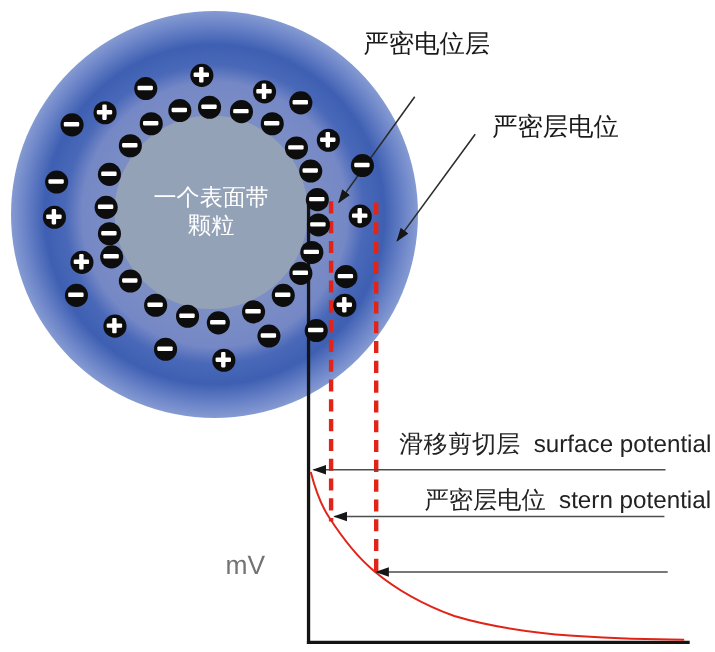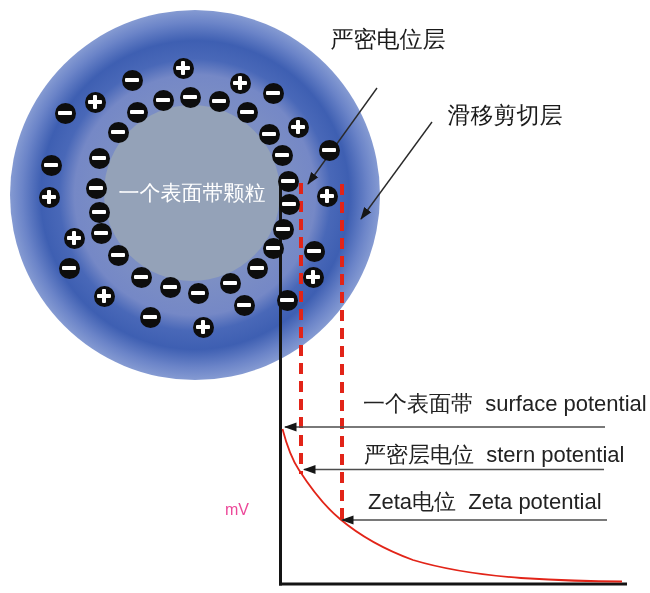--- a/index.html
+++ b/index.html
@@ -17,36 +17,36 @@
       #3e5fb2 59%,
       #6b84c8 66%,
       #97aad9 74%,
       rgba(184,199,233,0.60) 82%,
       rgba(230,236,248,0.25) 92%,
       rgba(255,255,255,0) 100%);
   }
   
   .particle{
     position:absolute;left:104px;top:105px;width:176px;height:176px;border-radius:50%;
-    background:#94a2b8;display:flex;flex-direction:row;align-items:center;justify-content:center;
+    background:#94a2b8;display:flex;flex-direction:column;align-items:center;justify-content:center;
   }
   .particle .ptxt{display:block;color:#ffffff;font-size:21px;line-height:26px;text-align:center;white-space:nowrap;}
   
   .ion{position:absolute;width:21px;height:21px;border-radius:50%;background:#0d0d0d;}
   .ion .bar{position:absolute;background:#ffffff;border-radius:1px;}
   .ion .bar.h{left:3.5px;top:8.5px;width:14px;height:4px;}
   .ion .bar.v{left:8.5px;top:3.5px;width:4px;height:14px;}
   
   svg.overlay{position:absolute;left:0;top:0;}
   
   .layer-label{position:absolute;text-align:center;width:130px;}
   .layer-label .zh{display:block;font-size:23px;line-height:30px;}
   .layer-label .en{display:block;font-size:21px;line-height:25px;color:#222;}
   .pot-label{position:absolute;font-size:22px;line-height:26px;color:#222;white-space:pre;}
-  .mv-label{position:absolute;left:205px;top:501px;font-size:16px;color:#ec4899;margin-left:20px;}
+  .mv-label{position:absolute;left:205px;top:501px;font-size:24px;color:#737373;}
 </style>
 </head>
 <body>
 
 <div id="canvas">
 
   <div class="glow"></div>
 
   <div class="particle">
     <span class="ptxt">一个表面带</span>
@@ -215,21 +215,20 @@
       </div>
       <div class="ion" style="left: 139.5px; top: 306.5px;">
         <span class="bar h"></span>
       </div>
     </div>
 
   <div class="layer-label" style="left:323px;top:24px;">
     <span class="zh">严密电位层</span>
   </div>
   <div class="layer-label" style="left:440px;top:100px;">
-    <span class="zh">滑移剪切层</span>
+    <span class="zh">严密层电位</span>
   </div>
 
-  <div class="pot-label" style="left:363px;top:391px;">一个表面带  surface potential</div>
-  <div class="pot-label" style="left:364px;top:442px;">严密层电位  stern potential</div>
-  <div class="pot-label" style="left:368px;top:489px;">Zeta电位  Zeta potential</div>
+  <div class="pot-label" style="left:363px;top:391px;">滑移剪切层  surface potential</div>
+  <div class="pot-label" style="left:386px;top:442px;">严密层电位  stern potential</div>
 
   <div class="mv-label">mV</div>
 </div>
 
 </body></html>

